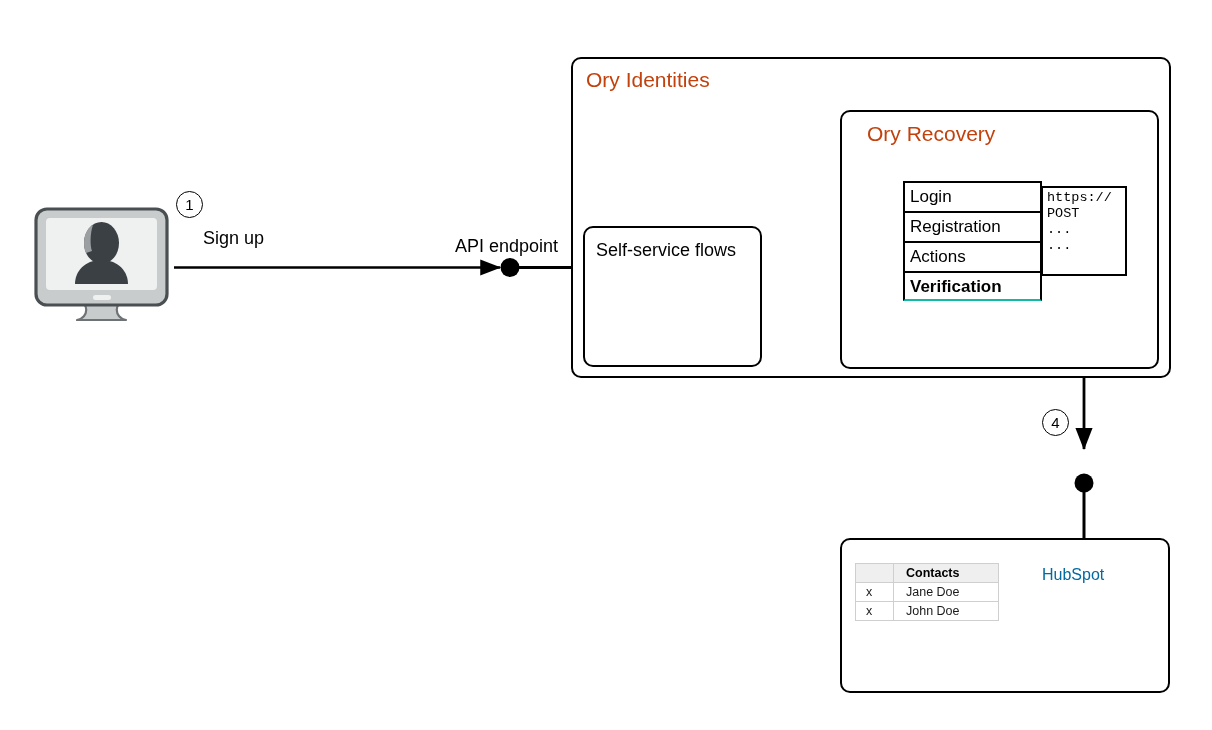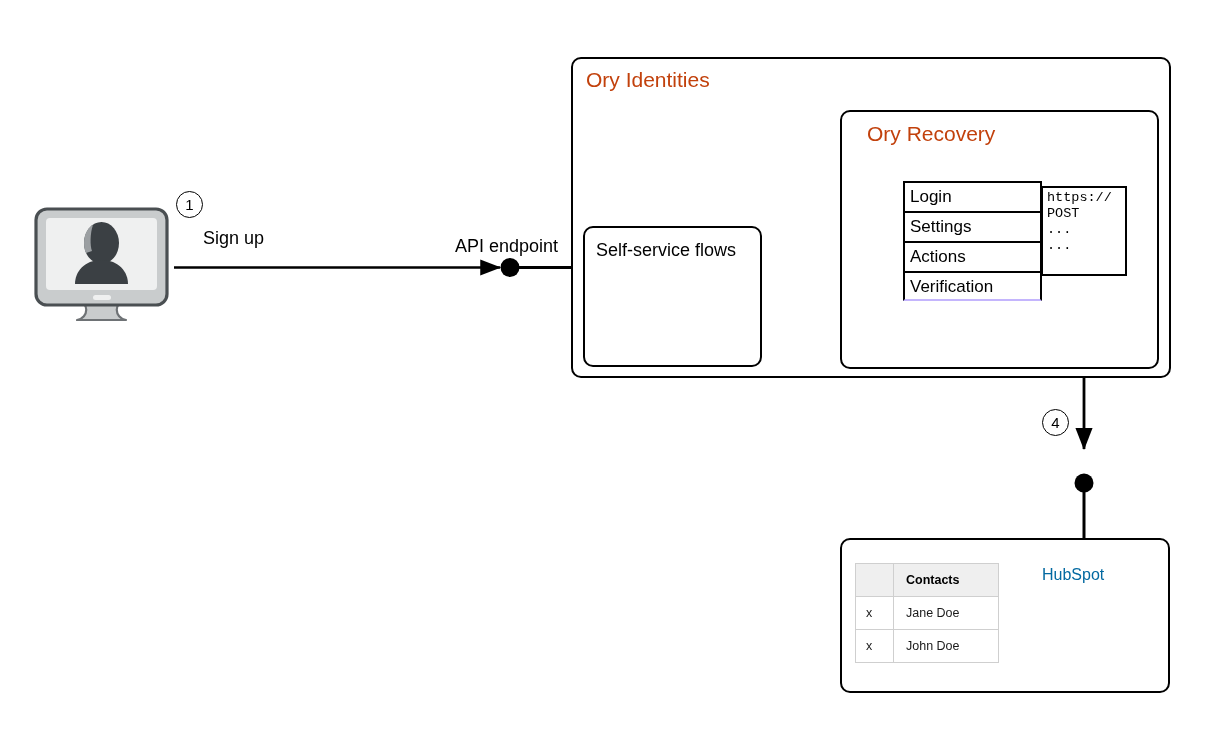--- a/index.html
+++ b/index.html
@@ -61,21 +61,21 @@
     border: 2px solid #000000;
     border-bottom: none;
     background: #ffffff;
     height: 30px;
     line-height: 28px;
     padding-left: 5px;
     font-size: 17px;
     color: #000000;
     box-sizing: border-box;
   }
-  .flow-item:last-child { border-bottom: 2px solid #c4b5fd; }
+  .flow-item:last-child { border-bottom: 2px solid #14b8a6; font-weight: bold; }
   
   #webhook-box { left: 1041px; top: 186px; width: 86px; height: 90px; }
   #webhook-text {
     position: absolute;
     left: 1047px; top: 190px;
     font-family: "Liberation Mono", monospace;
     font-size: 13.5px;
     line-height: 16px;
     color: #000000;
     white-space: pre;
@@ -91,21 +91,21 @@
   #contacts-table {
     position: absolute;
     left: 855px; top: 563px;
     border-collapse: collapse;
     font-size: 12.5px;
     color: #1a1a1a;
   }
   #contacts-table td, #contacts-table th {
     border: 1px solid #cfcfcf;
     padding: 0;
-    height: 33px;
+    height: 19px;
     box-sizing: border-box;
     font-weight: normal;
     text-align: left;
   }
   .c-idx { width: 38px; padding-left: 10px !important; }
   .c-val { width: 105px; padding-left: 12px !important; }
   #contacts-table thead td { background: #efefef; }
   #contacts-table thead .c-val { font-weight: bold; color: #000; }
   
   .plainlabel {
@@ -199,21 +199,21 @@
   <div class="grouptitle" id="ory-identities-title">Ory Identities</div>
 
   <div class="rbox" id="self-service-box"></div>
   <div id="self-service-label">Self-service flows</div>
 
   <div class="rbox" id="ory-actions-box"></div>
   <div class="grouptitle" id="ory-actions-title">Ory Recovery</div>
 
   <div id="flow-list">
     <div class="flow-item">Login</div>
-    <div class="flow-item">Settings</div>
+    <div class="flow-item">Registration</div>
     <div class="flow-item">Actions</div>
     <div class="flow-item">Verification</div>
   </div>
 
   <div class="sbox" id="webhook-box"></div>
   <div id="webhook-text">https://
 POST
 ...
 ...</div>
 

